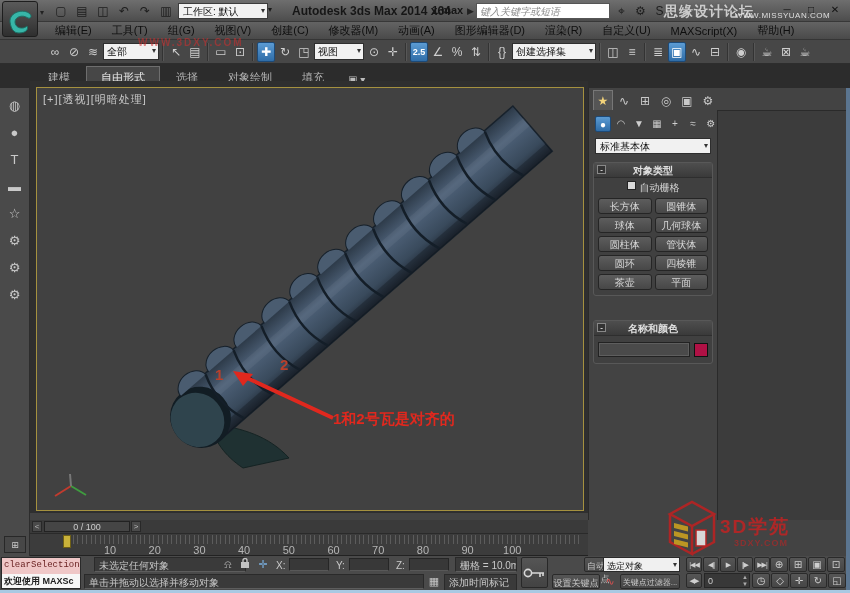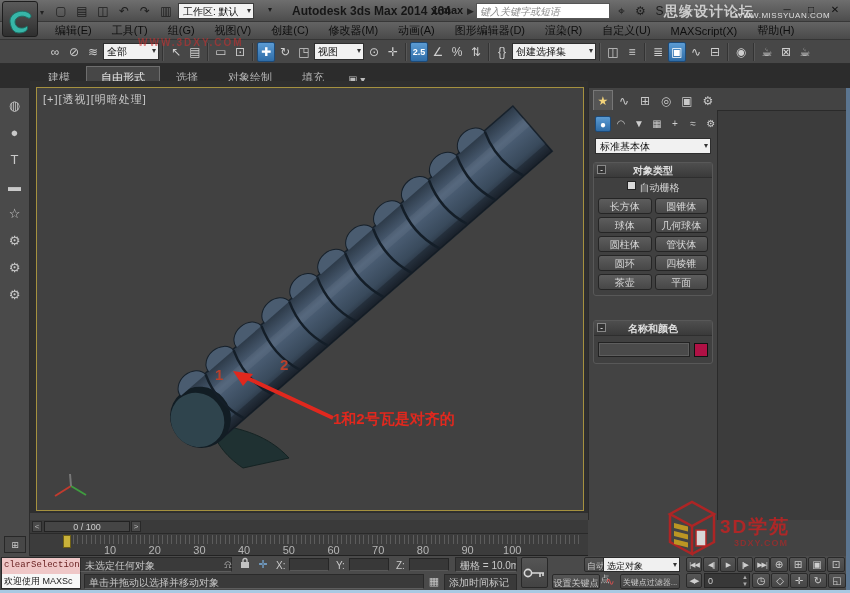--- a/index.html
+++ b/index.html
@@ -10,21 +10,21 @@
   
   #titlebar { position:absolute; left:0; top:0; width:850px; height:22px;
     background:linear-gradient(#6e6e6e,#4d4d4d); border-bottom:1px solid #383838; }
   #logo { position:absolute; left:2px; top:1px; width:36px; height:36px; z-index:30;
     background:linear-gradient(#5a5a5a,#2f2f2f); border:1px solid #1e1e1e; border-radius:3px; }
   #logo svg { display:block; margin:3px; }
   #logo-arrow { position:absolute; left:40px; top:8px; color:#222; font-size:8px; }
   #qa { position:absolute; left:52px; top:2px; display:flex; gap:3px; }
   .qa-btn { width:18px; height:18px; color:#1c1c1c; font-size:12px; line-height:18px; text-align:center;
     border-radius:2px; cursor:default; }
-  #workspace-combo { position:absolute; left:178px; top:3px; width:76px; height:16px; background:#f2f2f2;
+  #workspace-combo { position:absolute; left:178px; top:3px; width:90px; height:16px; background:#f2f2f2;
     border:1px solid #3c3c3c; font-size:10px; color:#111; padding:1px 12px 11px 4px; }
   .combo-arrow { position:absolute; right:2px; top:2px; font-size:8px; color:#333; }
   #workspace-flyout { position:absolute; left:268px; top:5px; font-size:8px; color:#1a1a1a; }
   #title-text { position:absolute; left:292px; top:4px; font-size:12px; color:#161616; font-weight:bold; letter-spacing:0; }
   #title-file { position:absolute; left:432px; top:4px; font-size:11px; color:#161616; font-weight:bold; }
   #search-toggle { position:absolute; left:467px; top:6px; color:#222; font-size:9px; }
   #search-box { position:absolute; left:476px; top:3px; width:134px; height:16px; background:#fff;
     border:1px solid #555; font-size:10px; padding:0 3px; color:#333; }
   #search-box::placeholder { font-style:italic; color:#8a8a8a; }
   .title-ico { position:absolute; top:3px; width:17px; height:17px; color:#1d1d1d; font-size:12px;
@@ -136,21 +136,21 @@
   .sb-label { position:absolute; font-size:10px; color:#c9c9c9; }
   .sb-field { position:absolute; width:40px; height:13px; background:#383838; border:1px solid #262626;
     border-bottom-color:#585858; }
   .sb-btn { position:absolute; height:15px; background:linear-gradient(#555,#464646); border:1px solid #2a2a2a;
     border-radius:2px; color:#c9c9c9; font-size:9px; text-align:center; padding-top:2px; }
   .white-combo { position:absolute; background:#f0f0f0; border:1px solid #2a2a2a; color:#111;
     font-size:9px; padding:2px 12px 0 3px; height:15px; }
   #listener { position:absolute; left:1px; top:1px; width:80px; height:32px; border:1px solid #2a2a2a; }
   #listener-l1 { height:16px; background:#efc7c7; color:#6b2424; font-family:"Liberation Mono","DejaVu Sans Mono",monospace;
     font-size:9px; padding:2px 2px 0; }
-  #listener-l2 { height:14px; background:#f7f7f7; color:#222; font-size:9px; padding:1px 2px 0; font-weight:normal; }
+  #listener-l2 { height:14px; background:#f7f7f7; color:#222; font-size:9px; padding:1px 2px 0; font-weight:bold; }
   #playback { position:absolute; left:686px; top:1px; display:flex; gap:1px; }
   #nav1 { position:absolute; left:770px; top:1px; display:flex; gap:1px; }
   #nav2 { position:absolute; left:752px; top:17px; display:flex; gap:1px; }
   .pb-btn { width:16px; height:15px; background:linear-gradient(#565656,#464646); border:1px solid #2a2a2a;
     border-radius:2px; color:#cfcfcf; font-size:7px; line-height:13px; text-align:center; letter-spacing:-1px; }
   .nav-btn { width:18px; height:15px; background:linear-gradient(#565656,#464646); border:1px solid #2a2a2a;
     border-radius:2px; color:#cfcfcf; font-size:10px; line-height:13px; text-align:center; }
   #key-btn { position:absolute; left:521px; top:1px; width:27px; height:31px; background:linear-gradient(#555,#434343);
     border:1px solid #282828; border-radius:2px; }
   #frame-field { position:absolute; left:704px; top:17px; width:46px; height:15px; background:#383838;
@@ -422,21 +422,21 @@
       <span class="tick-label" style="left:392.90000000000003px">80</span>
       <span class="tick-label" style="left:437.6px">90</span>
       <span class="tick-label" style="left:482.3px">100</span>
     </div>
 
   <div id="statusbar">
     <div id="listener">
       <div id="listener-l1">clearSelection</div>
       <div id="listener-l2">欢迎使用 MAXSc</div>
     </div>
-    <div class="sunken" style="left:80px;top:1px;width:152px;height:15px">未选定任何对象</div>
+    <div class="sunken" style="left:94px;top:1px;width:152px;height:15px">未选定任何对象</div>
     <div class="sunken" style="left:84px;top:18px;width:340px;height:15px">单击并拖动以选择并移动对象</div>
     <span class="sb-ico" style="left:221px;top:1px">⍾</span>
     <span class="sb-ico" style="left:238px;top:1px">
       <svg width="10" height="12" viewBox="0 0 10 12">
         <rect x="1" y="5" width="8" height="6" fill="#c3c3c3"></rect>
         <path d="M3,5 V3.5 A2,2 0 0 1 7,3.5 V5" stroke="#c3c3c3" stroke-width="1.4" fill="none"></path>
       </svg>
     </span>
     <span class="sb-ico" style="left:256px;top:1px;color:#7ab0e0">✛</span>
     <span class="sb-label" style="left:276px;top:4px">X:</span>

